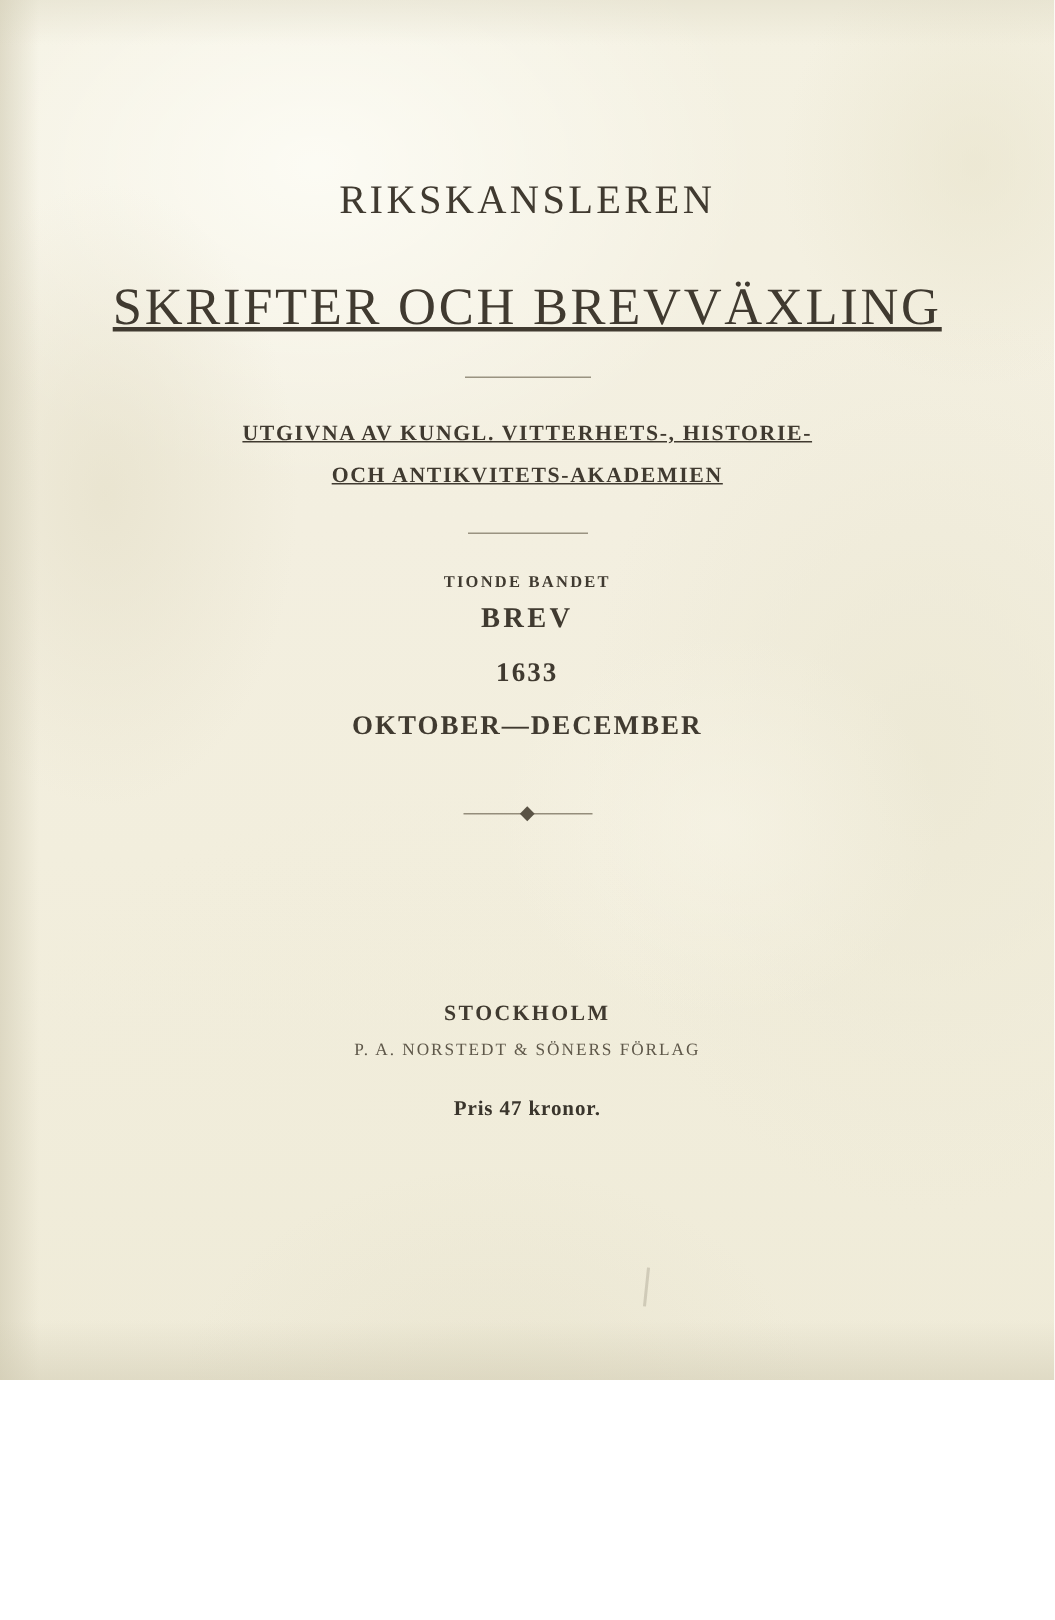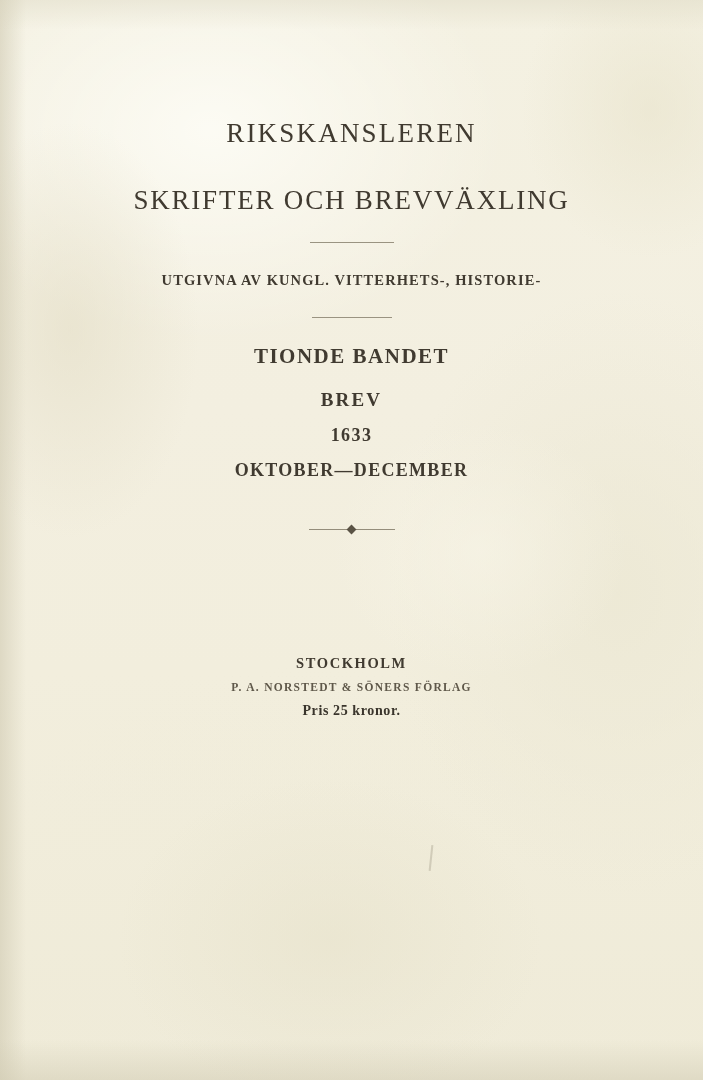--- a/index.html
+++ b/index.html
@@ -6,21 +6,21 @@
     margin: 0;
     padding: 0;
     background: #ffffff;
   }
   body {
     font-family: "Liberation Serif", serif;
   }
   .page {
     position: relative;
     width: 703px;
-    height: 1080px;
+    height: 920px;
     overflow: hidden;
     background:
       radial-gradient(ellipse 420px 300px at 30% 12%, rgba(255,255,250,0.75) 0%, rgba(255,255,250,0.0) 70%),
       radial-gradient(ellipse 320px 420px at 88% 55%, rgba(236,232,212,0.85) 0%, rgba(236,232,212,0.0) 72%),
       radial-gradient(ellipse 500px 380px at 45% 88%, rgba(240,236,218,0.8) 0%, rgba(240,236,218,0.0) 75%),
       linear-gradient(180deg, #f4f1e2 0%, #f3efe0 38%, #f2eedd 62%, #efebd8 100%);
   }
   
   .blotch {
     position: absolute;
@@ -71,54 +71,56 @@
     font-weight: 400;
     margin-bottom: 36px;
   }
   .t-author {
     font-size: 40px;
     letter-spacing: 2.4px;
     font-weight: 400;
     margin-bottom: 38px;
   }
   .t-subject {
-    font-size: 27px;
+    font-size: 35px;
     letter-spacing: 1.8px;
     font-weight: 400;
+    text-decoration: underline;
   }
 
   .rule {
     width: 84px;
     height: 1px;
     background: #8a8270;
     margin: 26px auto 26px auto;
     opacity: 0.85;
   }
   .rule.short { width: 80px; }
 
   .t-issuer {
     font-size: 14.5px;
     letter-spacing: 1.1px;
     font-weight: 700;
     line-height: 1.55;
     margin-top: 6px;
+    text-decoration: underline;
   }
 
   .t-part {
     font-size: 20px;
     letter-spacing: 1.6px;
     font-weight: 700;
     margin-top: 4px;
     margin-bottom: 30px;
   }
   .t-volume {
-    font-size: 21px;
+    font-size: 11px;
     letter-spacing: 1.5px;
     font-weight: 700;
-    margin-bottom: 20px;
+    margin-bottom: 8px;
   }
   .t-type {
     font-size: 19px;
     letter-spacing: 2.2px;
     font-weight: 700;
     margin-bottom: 14px;
   }
   .t-year {
     font-size: 18px;
     letter-spacing: 1.4px;
@@ -169,23 +171,23 @@
   }
   .t-city {
     font-size: 14.5px;
     letter-spacing: 1.6px;
     font-weight: 700;
     margin-bottom: 9px;
   }
   .t-publisher {
     font-size: 11.5px;
     letter-spacing: 1.3px;
-    font-weight: 700;
+    font-weight: 400;
     color: #5f584a;
-    margin-bottom: 10px;
+    margin-bottom: 26px;
   }
   .t-price {
     font-size: 14px;
     letter-spacing: 0.6px;
     font-weight: 700;
     text-transform: none;
   }
 
   .faint-mark {
     position: absolute;
@@ -214,20 +216,21 @@
   <div class="content">
 
     <div class="line t-author-pre">Rikskansleren</div>
 
 
     <div class="line t-subject">Skrifter och brevväxling</div>
 
     <div class="rule"></div>
 
     <div class="line t-issuer">Utgivna av Kungl. Vitterhets-, Historie-</div>
+    <div class="line t-issuer">och Antikvitets-Akademien</div>
 
     <div class="rule short"></div>
 
 
     <div class="line t-volume">Tionde Bandet</div>
 
     <div class="line t-type">Brev</div>
 
     <div class="line t-year">1633</div>
 
@@ -235,17 +238,17 @@
 
 
     <div class="ornament">
       <div class="bar"></div>
       <div class="dot"></div>
     </div>
 
     <div class="imprint">
       <div class="line t-city">Stockholm</div>
       <div class="line t-publisher">P. A. Norstedt &amp; Söners Förlag</div>
-      <div class="t-price">Pris 25 kronor.</div>
+      <div class="t-price">Pris 47 kronor.</div>
     </div>
 
   </div>
 </div>
 
 </body></html>

